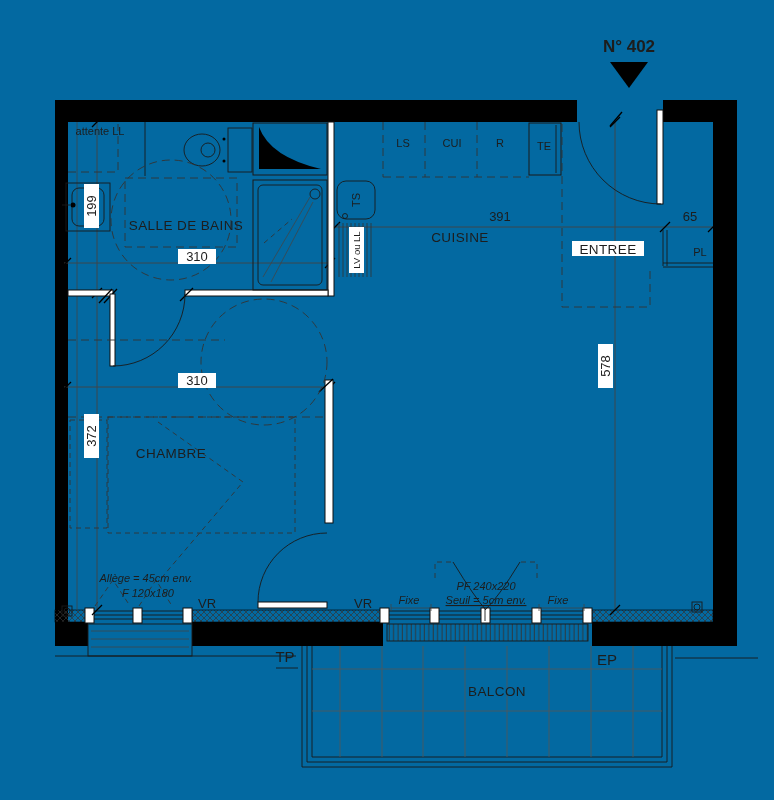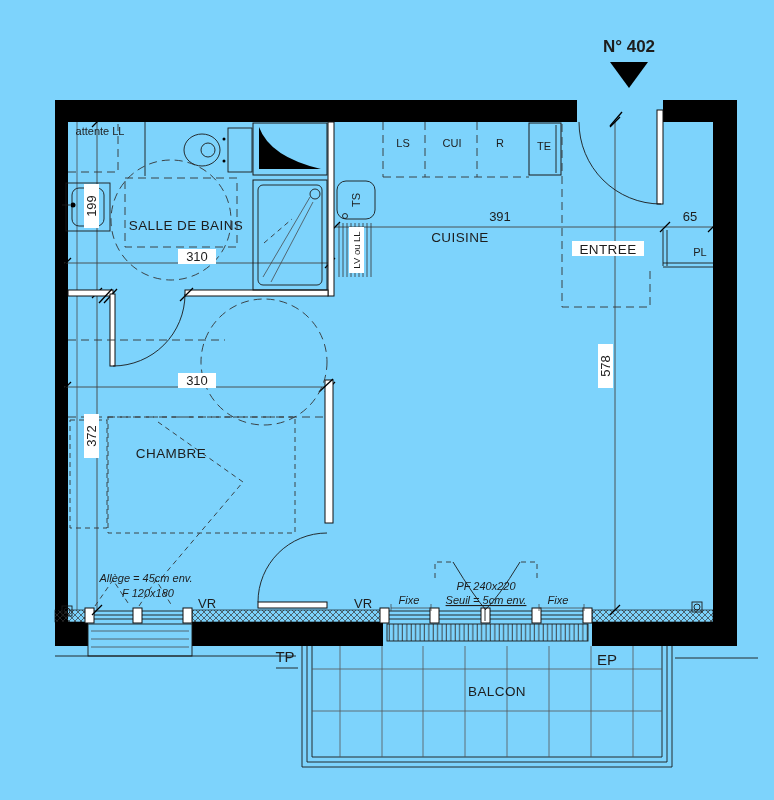--- a/index.html
+++ b/index.html
@@ -1,16 +1,16 @@
 <!DOCTYPE html>
 <html><head>
 <meta charset="utf-8">
 <style>
   html,body{margin:0;padding:0;background:#fff;}
-  .stage{width:774px;height:800px;position:relative;background:#7dd3fc;overflow:hidden;}
+  .stage{width:774px;height:800px;position:relative;background:#0369a1;overflow:hidden;}
   svg{display:block;}
   svg text{font-family:"Liberation Sans","DejaVu Sans",sans-serif;fill:#1d1d1d;}
   .t17b{font-size:17px;font-weight:bold;}
   .room{font-size:13.5px;letter-spacing:.4px;}
   .dim{font-size:13px;}
   .sm{font-size:11px;}
   .xs{font-size:9.5px;}
   .t15{font-size:15px;}
   .it{font-style:italic;}
   .un{text-decoration:underline;}

